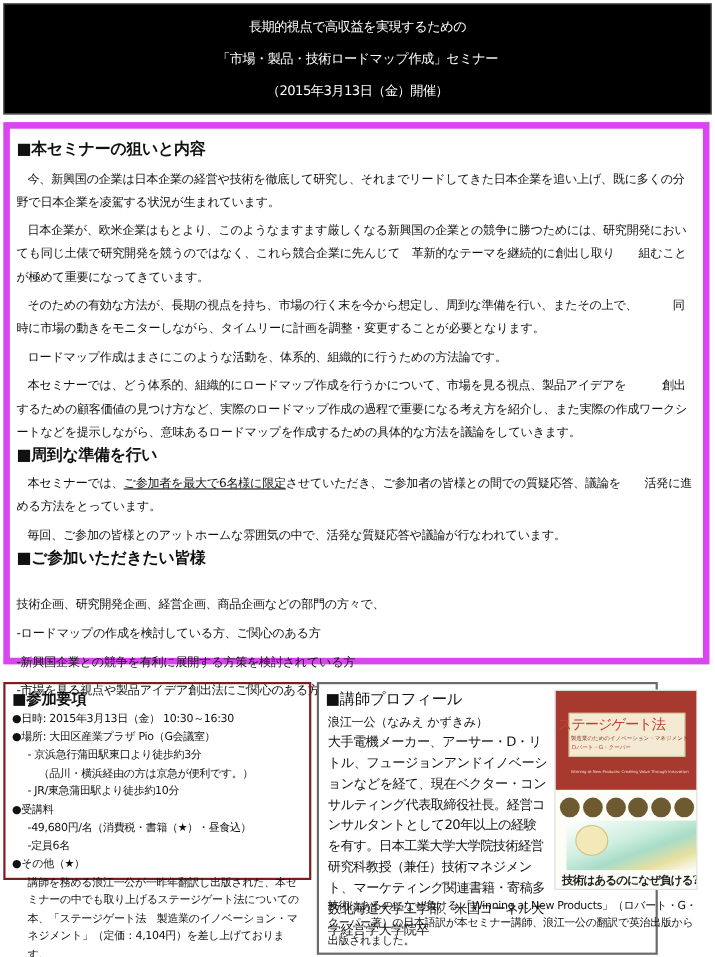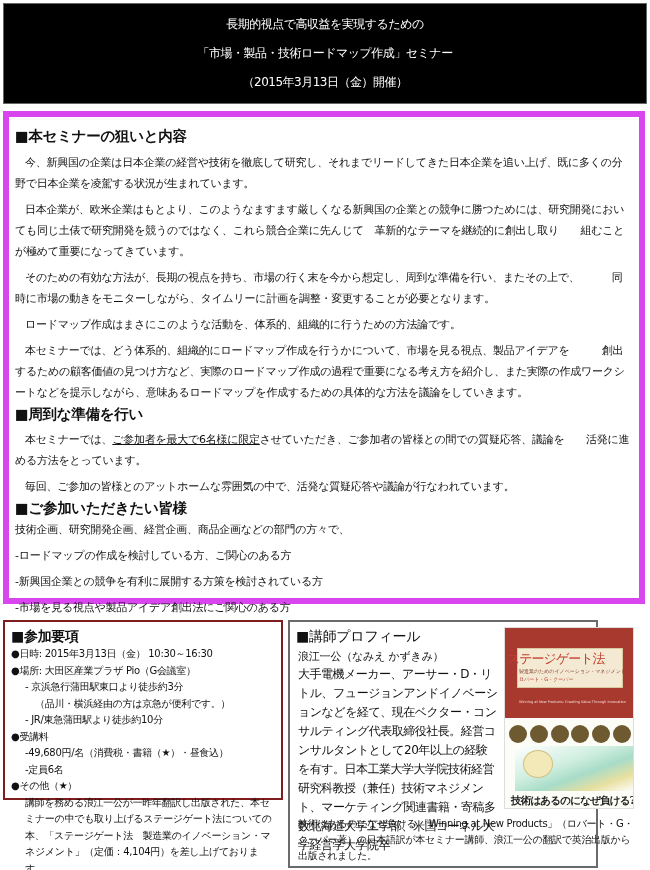--- a/index.html
+++ b/index.html
@@ -84,21 +84,21 @@
   <div class="para"><span class="indent"></span><span>今、新興国の企業は日本企業の経営や技術を徹底して研究し、それまでリードしてきた日本企業を追い上げ、既に多くの分野で日本企業を凌駕する状況が生まれています。</span></div>
   <div class="para"><span class="indent"></span><span>日本企業が、欧米企業はもとより、このようなますます厳しくなる新興国の企業との競争に勝つためには、研究開発においても同じ土俵で研究開発を競うのではなく、これら競合企業に先んじて　革新的なテーマを継続的に創出し取り　　組むことが極めて重要になってきています。</span></div>
   <div class="para"><span class="indent"></span><span>そのための有効な方法が、長期の視点を持ち、市場の行く末を今から想定し、周到な準備を行い、またその上で、　　　同時に市場の動きをモニターしながら、タイムリーに計画を調整・変更することが必要となります。</span></div>
   <div class="para"><span class="indent"></span><span>ロードマップ作成はまさにこのような活動を、体系的、組織的に行うための方法論です。</span></div>
   <div class="para" style="margin-bottom:0"><span class="indent"></span><span>本セミナーでは、どう体系的、組織的にロードマップ作成を行うかについて、市場を見る視点、製品アイデアを　　　創出するための顧客価値の見つけ方など、実際のロードマップ作成の過程で重要になる考え方を紹介し、また実際の作成ワークシートなどを提示しながら、意味あるロードマップを作成するための具体的な方法を議論をしていきます。</span></div>
 
   <div class="sec-title" style="margin-bottom:4px">■周到な準備を行い</div>
   <div class="para"><span class="indent"></span><span>本セミナーでは、</span><u>ご参加者を最大で6名様に限定</u><span>させていただき、ご参加者の皆様との間での質疑応答、議論を　　活発に進める方法をとっています。</span></div>
   <div class="para" style="margin-bottom:0"><span class="indent"></span><span>毎回、ご参加の皆様とのアットホームな雰囲気の中で、活発な質疑応答や議論が行なわれています。</span></div>
 
-  <div class="sec-title" style="margin-bottom:0">■ご参加いただきたい皆様</div>
+  <div class="sec-title" style="margin-bottom:20px">■ご参加いただきたい皆様</div>
   <div class="list-line">技術企画、研究開発企画、経営企画、商品企画などの部門の方々で、</div>
   <div class="list-line">-ロードマップの作成を検討している方、ご関心のある方</div>
   <div class="list-line">-新興国企業との競争を有利に展開する方策を検討されている方</div>
   <div class="list-line">-市場を見る視点や製品アイデア創出法にご関心のある方</div>
 </div>
 
 <div class="box-left">
   <div class="box-title">■参加要項</div>
   <div class="item">●日時:  2015年3月13日（金） 10:30～16:30</div>
   <div class="item">●場所:  大田区産業プラザ Pio（G会議室）</div>

